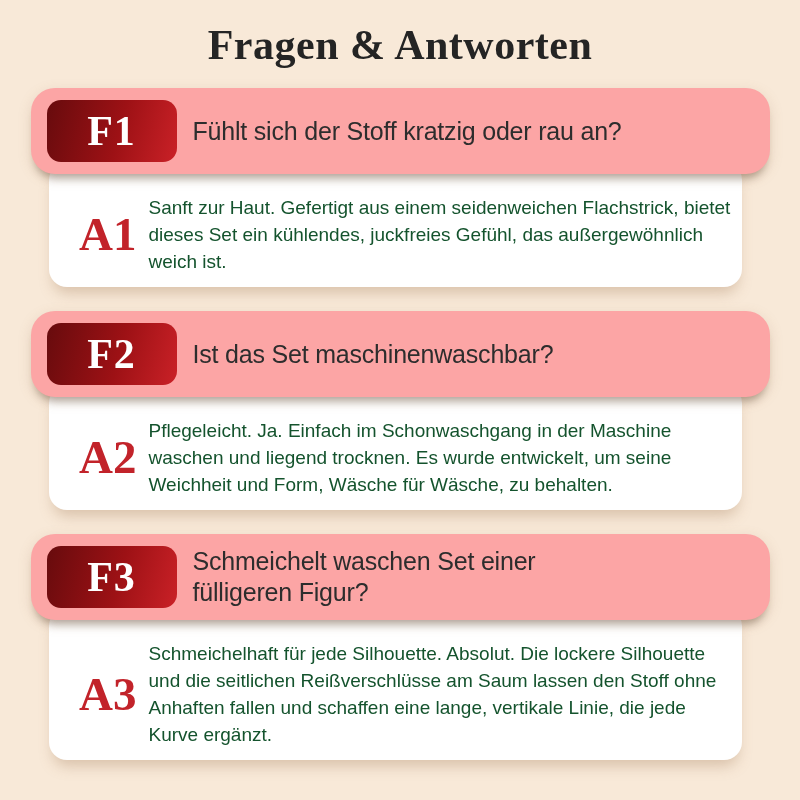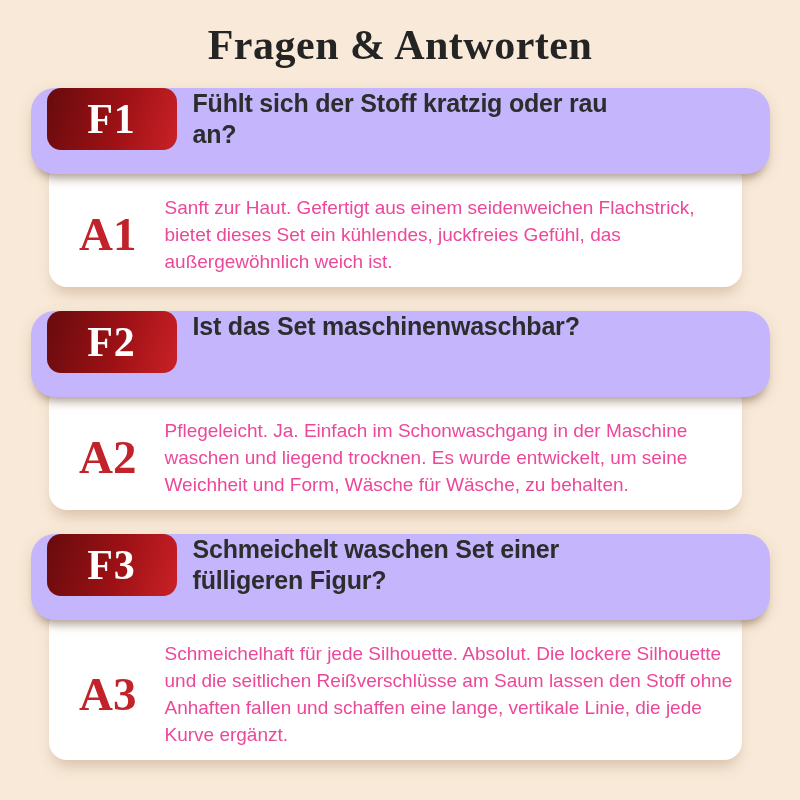--- a/index.html
+++ b/index.html
@@ -21,25 +21,25 @@
     letter-spacing:0.5px;
   }
   .faq-list {
     width:739px;
     margin:18px auto 0 auto;
   }
   .qa-group { margin-bottom:24px; }
   .q-card {
     position:relative;
     z-index:2;
-    background:#c4b5fd;
+    background:#fca5a5;
     border-radius:24px;
     height:86px;
     display:flex;
-    align-items:flex-start;
+    align-items:center;
     padding:0 20px 0 16px;
     box-shadow:0 9px 9px -5px rgba(80,55,35,0.40), 0 4px 14px rgba(150,110,80,0.18);
   }
   .q-badge {
     flex:0 0 130px;
     width:130px;
     height:62px;
     border-radius:14px;
     background:linear-gradient(105deg, #670b0d 0%, #9d1115 55%, #ca2127 100%);
     color:#ffffff;
@@ -47,21 +47,21 @@
     align-items:center;
     justify-content:center;
     font-family:"Liberation Serif", serif;
     font-weight:700;
     font-size:42px;
     letter-spacing:1px;
   }
   .q-text {
     margin-left:16px;
     max-width:445px;
-    font-weight:700;
+    font-weight:400;
     font-size:25px;
     line-height:31px;
     color:#2d2d2d;
     letter-spacing:-0.2px;
   }
   .a-card {
     position:relative;
     z-index:1;
     background:#ffffff;
     border-radius:18px;
@@ -74,24 +74,24 @@
   .a-label {
     flex:0 0 62px;
     font-family:"Liberation Serif", serif;
     font-weight:700;
     font-size:47px;
     line-height:1;
     color:#c2232a;
     text-align:right;
   }
   .a-text {
-    margin-left:28px;
+    margin-left:12px;
     font-size:19px;
     line-height:27px;
-    color:#ec4899;
+    color:#14532d;
   }
 </style>
 </head>
 <body>
 
 <div class="page">
 
   <h1 class="page-title">Fragen &amp; Antworten</h1>
 
   <div class="faq-list">

